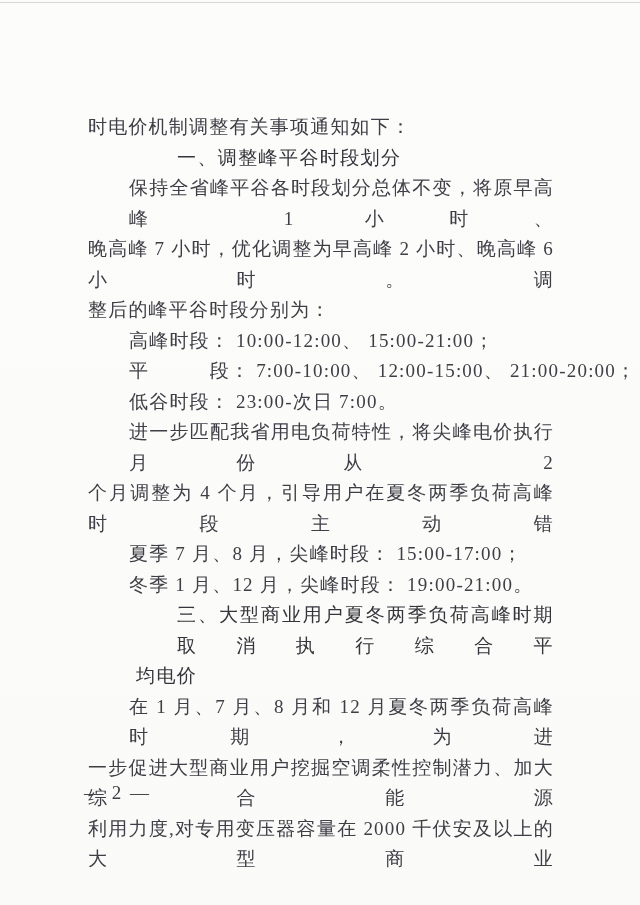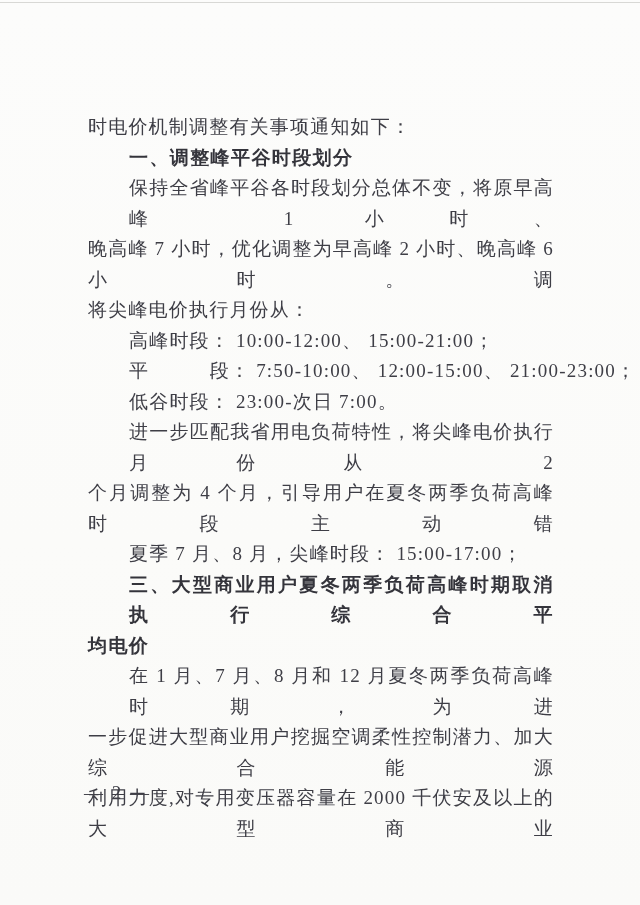--- a/index.html
+++ b/index.html
@@ -44,23 +44,24 @@
   .line.indent {
     padding-left: 41px;
   }
   .line.fill {
     white-space: normal;
     text-align: justify;
     text-align-last: justify;
   }
   .line.heading {
     font-family: "Liberation Sans", sans-serif;
-    font-weight: 700;
+    font-weight: 400;
     color: #34343b;
     letter-spacing: 1.4px;
+    margin-left: 48px;
   }
   .page-number {
     position: absolute;
     top: 779px;
     left: 84px;
     font-size: 19px;
     line-height: 28px;
     color: #3e3e46;
     letter-spacing: 2px;
     font-family: "Liberation Serif", serif;
@@ -69,27 +70,28 @@
 </head>
 <body>
 
 <div class="paper">
   <div class="top-edge"></div>
   <div class="content" id="doc-body">
       <div class="line">时电价机制调整有关事项通知如下：</div>
       <div class="line heading indent">一、调整峰平谷时段划分</div>
       <div class="line indent fill">保持全省峰平谷各时段划分总体不变，将原早高峰 1 小时、</div>
       <div class="line fill">晚高峰 7 小时，优化调整为早高峰 2 小时、晚高峰 6 小时。调</div>
-      <div class="line">将尖峰电价执行月份从：</div>
+      <div class="line">整后的峰平谷时段分别为：</div>
       <div class="line indent">高峰时段： 10:00-12:00、 15:00-21:00；</div>
-      <div class="line indent">平　　　段： 7:50-10:00、 12:00-15:00、 21:00-23:00；</div>
+      <div class="line indent">平　　　段： 7:00-10:00、 12:00-15:00、 21:00-20:00；</div>
       <div class="line indent">低谷时段： 23:00-次日 7:00。</div>
       <div class="line indent fill">进一步匹配我省用电负荷特性，将尖峰电价执行月份从 2</div>
       <div class="line fill">个月调整为 4 个月，引导用户在夏冬两季负荷高峰时段主动错</div>
       <div class="line indent">夏季 7 月、8 月，尖峰时段： 15:00-17:00；</div>
+      <div class="line indent">冬季 1 月、12 月，尖峰时段： 19:00-21:00。</div>
       <div class="line heading indent fill">三、大型商业用户夏冬两季负荷高峰时期取消执行综合平</div>
       <div class="line heading">均电价</div>
       <div class="line indent fill">在 1 月、7 月、8 月和 12 月夏冬两季负荷高峰时期，为进</div>
       <div class="line fill">一步促进大型商业用户挖掘空调柔性控制潜力、加大综合能源</div>
       <div class="line fill">利用力度,对专用变压器容量在 2000 千伏安及以上的大型商业</div>
     </div>
   <div class="page-number">— 2 —</div>
 </div>
 
 </body></html>

